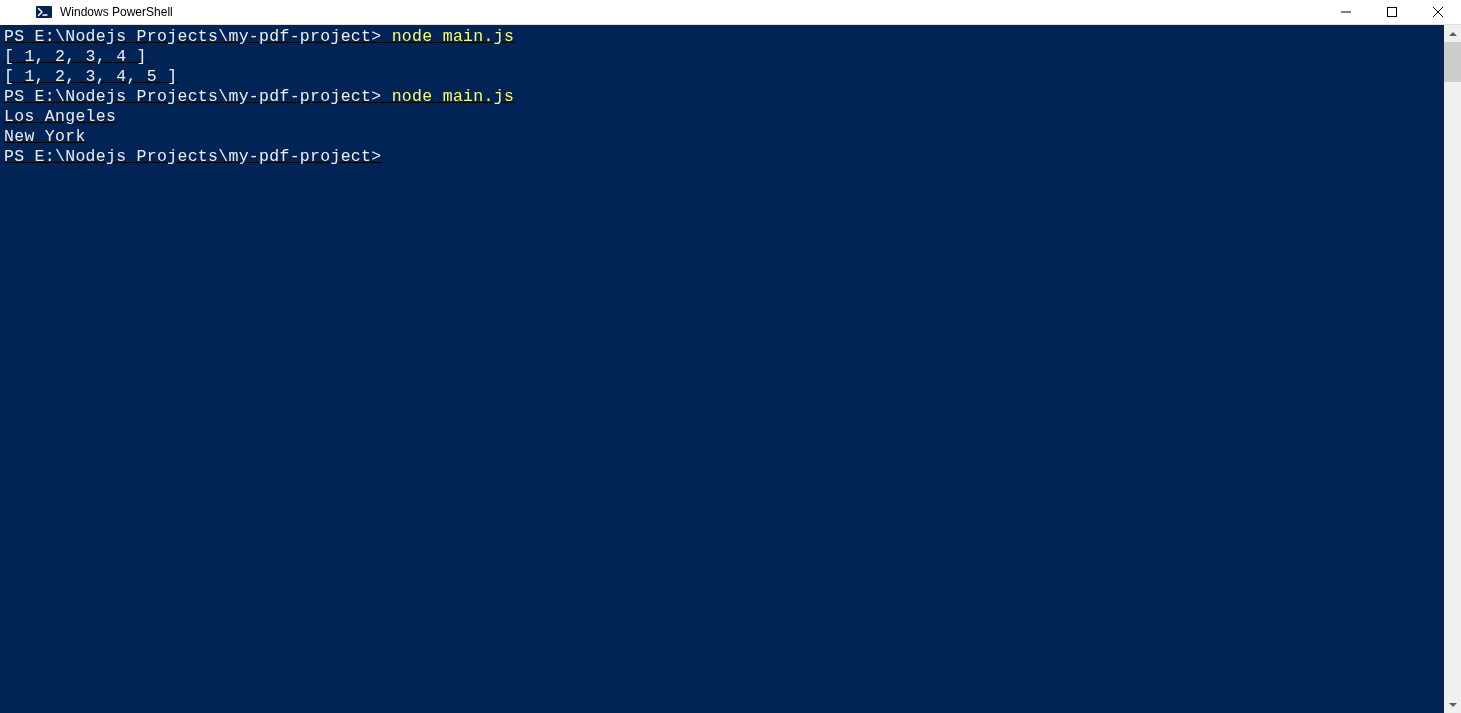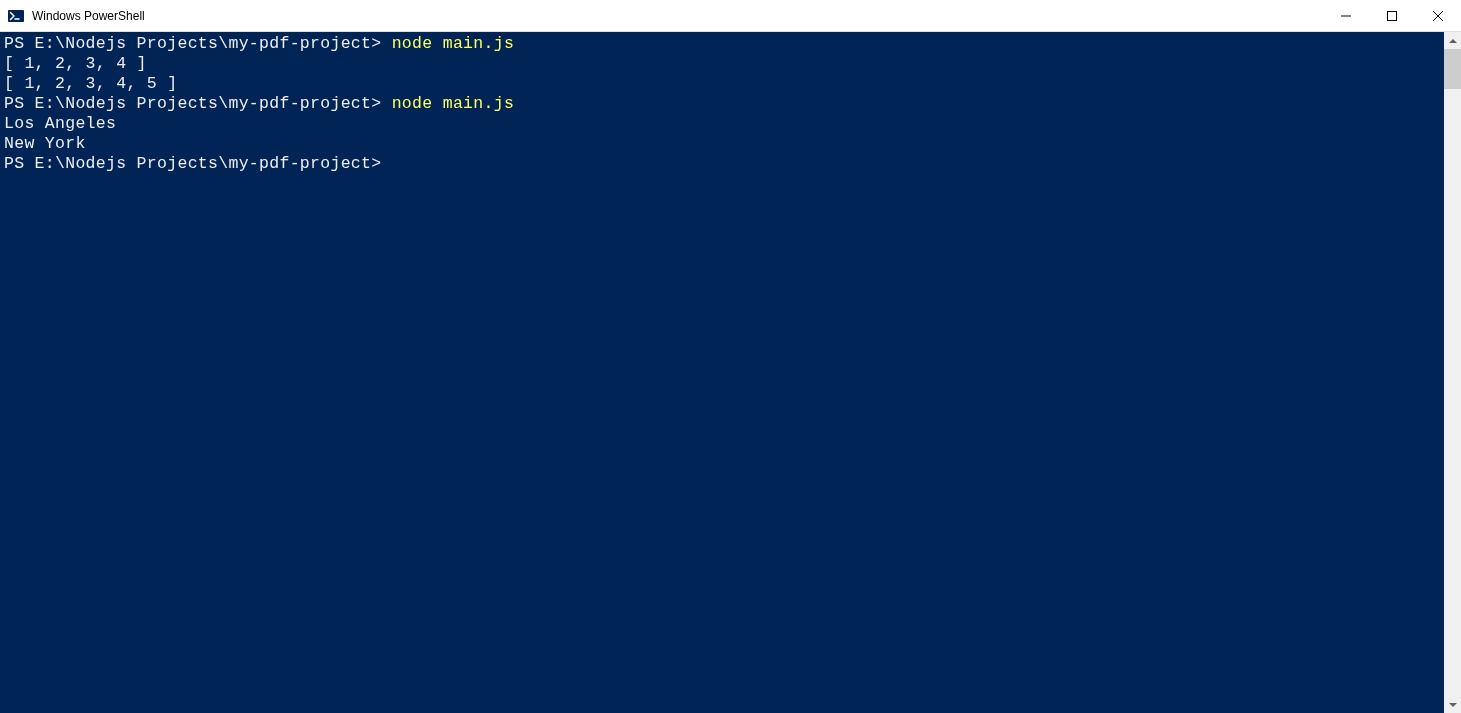--- a/index.html
+++ b/index.html
@@ -10,26 +10,27 @@
     body {
       font-family: "Segoe UI", Tahoma, sans-serif;
       background: #ffffff;
       width: 1461px;
       height: 713px;
       overflow: hidden;
       display: flex;
       flex-direction: column;
     }
     .titlebar {
-      height: 32px;
+      height: 25px;
       background: #ffffff;
       display: flex;
       align-items: center;
       padding-left: 8px;
       border-bottom: 1px solid #e0e0e0;
+      margin-left: 28px;
     }
     .titlebar-icon {
       width: 16px;
       height: 16px;
       margin-right: 8px;
       display: flex;
       align-items: center;
       justify-content: center;
     }
     .titlebar-title {
@@ -50,20 +51,21 @@
       font-family: "Segoe MDL2 Assets", sans-serif;
       font-size: 10px;
       color: #000000;
       cursor: pointer;
     }
     .terminal-container {
       flex-grow: 1;
       display: flex;
       background: #a3a3a3;
       position: relative;
+      text-decoration: underline;
     }
     .terminal {
       flex-grow: 1;
       background: #012456;
       padding: 2px 4px;
       font-family: Consolas, "Courier New", monospace;
       font-size: 16.5px;
       line-height: 20px;
       color: #eeedf0;
       overflow-y: auto;

